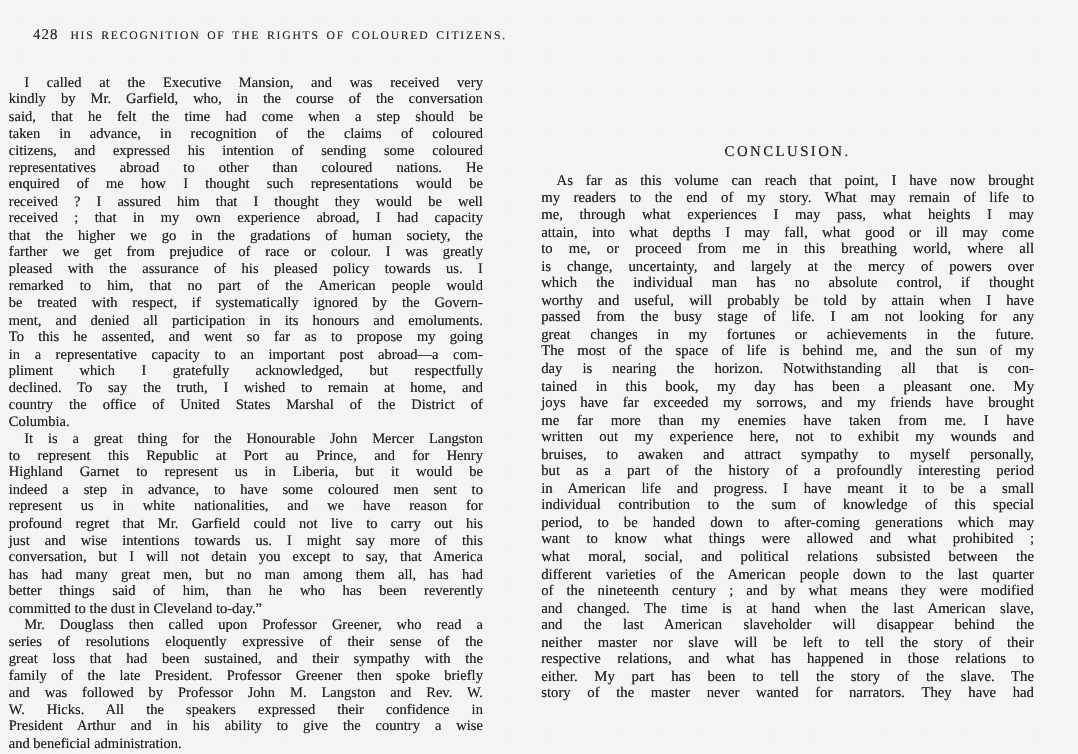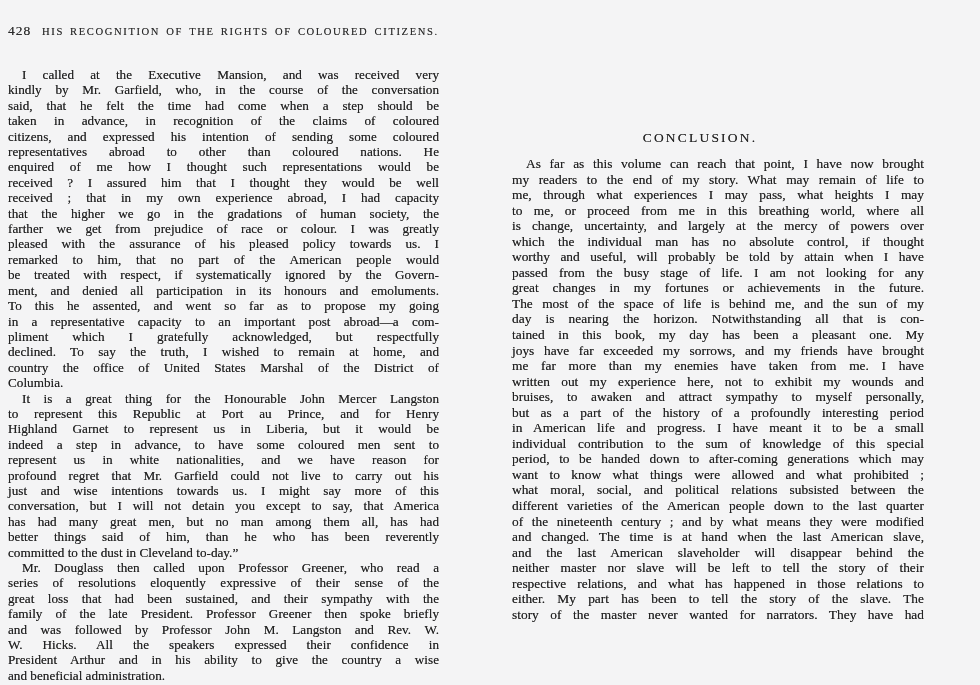--- a/index.html
+++ b/index.html
@@ -19,28 +19,29 @@
   }
   .page {
     position: absolute;
     top: 0;
   }
   .page-left {
     left: 8px;
     width: 431px;
   }
   .page-right {
-    left: 476px;
+    left: 492px;
     width: 448px;
   }
   .running-head {
     display: flex;
     align-items: baseline;
     margin-top: 23px;
     height: 14px;
+    margin-left: 22px;
   }
   .folio {
     font-size: 13.5px;
     letter-spacing: 1px;
     color: #2a2a2a;
     width: 34px;
     flex: 0 0 auto;
     text-shadow: 0 0 0.5px rgba(40,40,40,0.55);
   }
   .head-title {
@@ -69,21 +70,21 @@
   }
   .body-block-right {
     margin-top: 10px;
   }
   .bodytext {
     font-size: 13.2px;
     color: #232323;
     text-shadow: 0 0 0.55px rgba(35,35,35,0.65);
   }
   .page-left .bodytext .line { line-height: 15.42px; height: 15.42px; }
-  .page-right .bodytext .line { line-height: 15.55px; height: 15.55px; margin-left: 36px; }
+  .page-right .bodytext .line { line-height: 15.55px; height: 15.55px; }
   .page-right .bodytext { font-size: 13.4px; }
   .line {
     text-align: justify;
     text-align-last: justify;
     white-space: nowrap;
     overflow: visible;
   }
   .line.indent {
     text-indent: 14px;
   }
@@ -149,20 +150,21 @@
     </div>
 </div>
 
 <div class="page page-right">
   <div class="chapter-heading">CONCLUSION.</div>
   <div class="bodytext body-block-right">
       <div class="para">
         <div class="line indent">As far as this volume can reach that point, I have now brought</div>
         <div class="line">my readers to the end of my story. What may remain of life to</div>
         <div class="line">me, through what experiences I may pass, what heights I may</div>
+        <div class="line">attain, into what depths I may fall, what good or ill may come</div>
         <div class="line">to me, or proceed from me in this breathing world, where all</div>
         <div class="line">is change, uncertainty, and largely at the mercy of powers over</div>
         <div class="line">which the individual man has no absolute control, if thought</div>
         <div class="line">worthy and useful, will probably be told by attain when I have</div>
         <div class="line">passed from the busy stage of life. I am not looking for any</div>
         <div class="line">great changes in my fortunes or achievements in the future.</div>
         <div class="line">The most of the space of life is behind me, and the sun of my</div>
         <div class="line">day is nearing the horizon. Notwithstanding all that is con-</div>
         <div class="line">tained in this book, my day has been a pleasant one. My</div>
         <div class="line">joys have far exceeded my sorrows, and my friends have brought</div>

